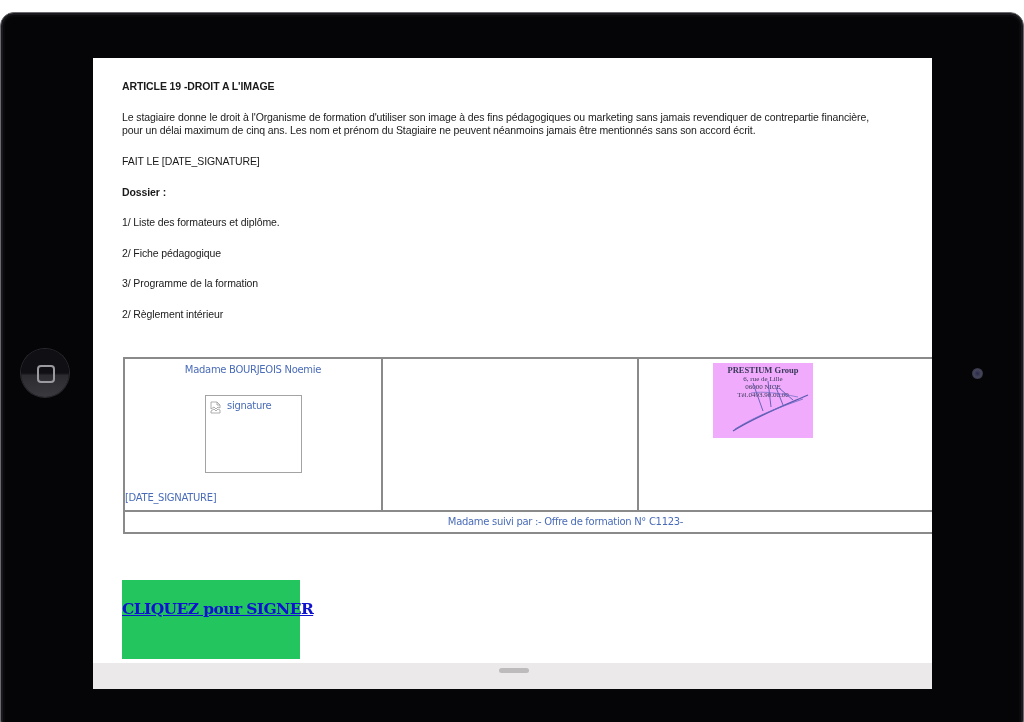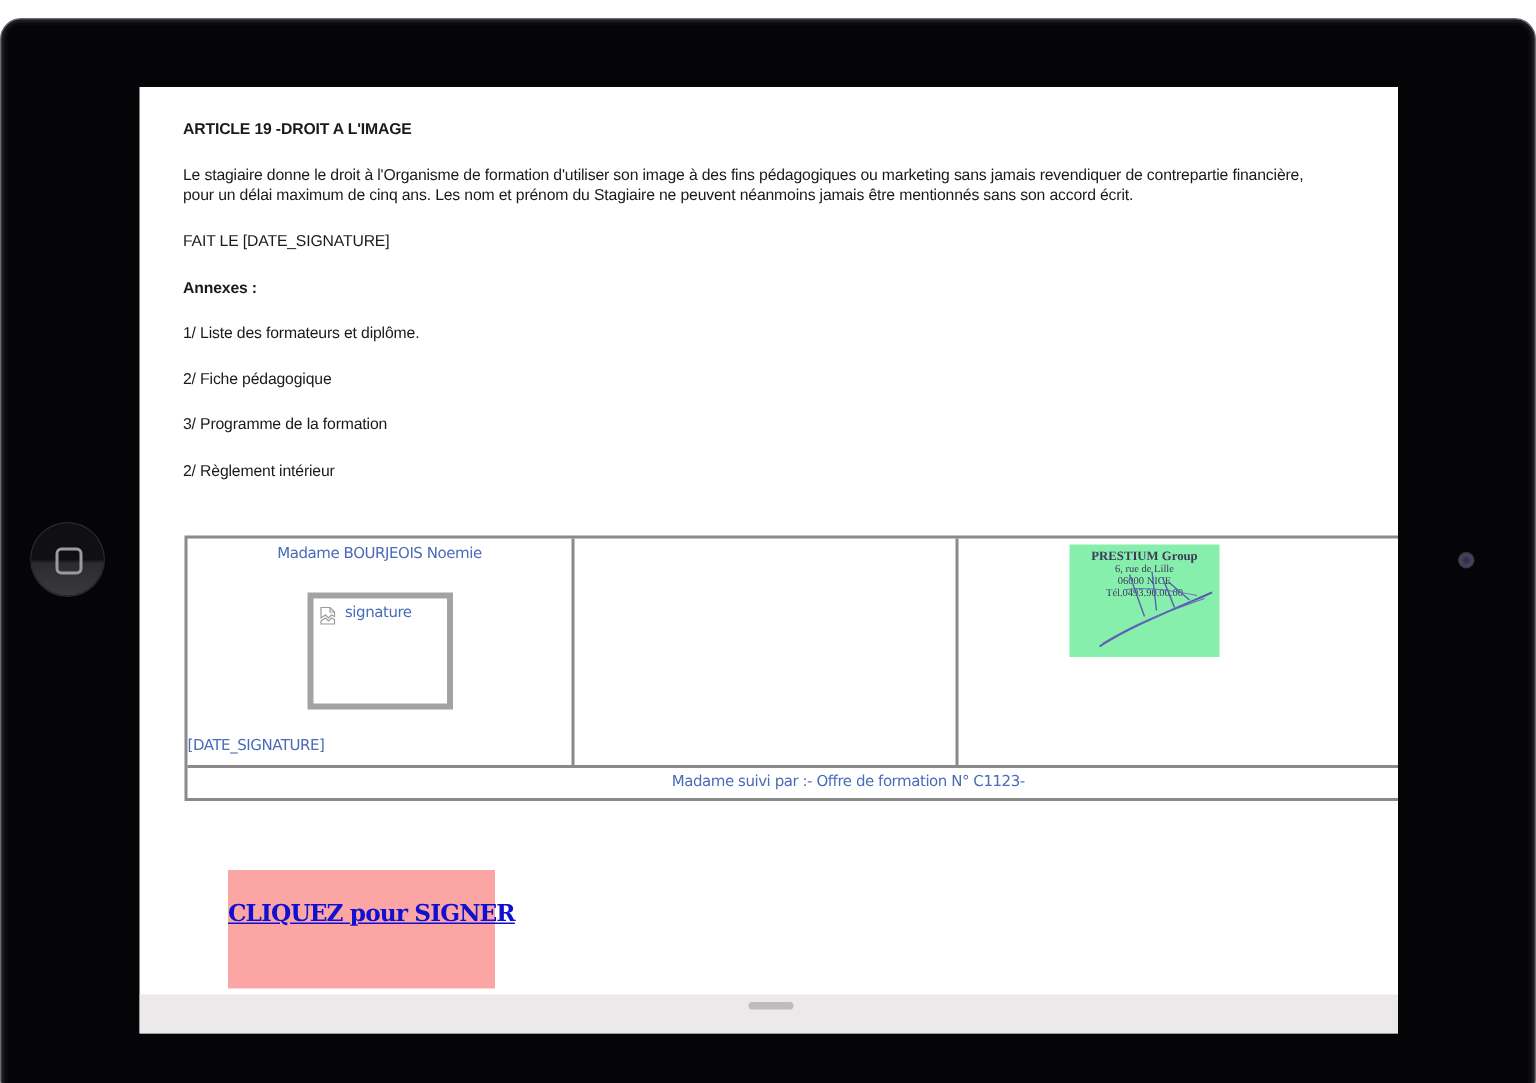--- a/index.html
+++ b/index.html
@@ -89,62 +89,61 @@
     }
     .signer-name {
       position: absolute;
       left: 0; right: 0; top: 5px;
       text-align: center;
     }
     .sig-image-box {
       position: absolute;
       left: 80px; top: 36px;
       width: 97px; height: 78px;
-      border: 4px solid #a3a3a3;
+      border: 1px solid #a3a3a3;
       box-sizing: border-box;
     }
     .broken-img-icon {
       position: absolute;
       left: 4px; top: 5px;
       width: 11px; height: 13px;
     }
     .sig-alt {
       position: absolute;
       left: 21px; top: 4px;
     }
     .sig-date {
       position: absolute;
       left: 0; right: 0; top: 133px;
       text-align: left;
     }
     .stamp {
       position: absolute;
       left: 74px; top: 4px;
       width: 100px; height: 75px;
-      background: #86efac;
+      background: #f0abfc;
     }
     .stamp-text {
       position: absolute;
       left: 0; right: 0;
       text-align: center;
       font-family: "Liberation Serif", serif;
       color: #3a3a5a;
     }
     .footer-row {
       position: absolute;
       left: 0; right: 0; top: 153px; bottom: 0;
       text-align: center;
       line-height: 20px;
     }
     .sign-btn {
       position: absolute;
       left: 29px; top: 522px;
       width: 178px; height: 79px;
-      background: #fca5a5;
-      margin-left: 30px;
+      background: #22c55e;
     }
     .sign-btn a {
       position: absolute;
       left: 0; top: 19px;
       font-family: "DejaVu Serif", serif;
       font-weight: bold;
       font-size: 15.5px;
       color: #1010d0;
       text-decoration: underline;
       letter-spacing: -0.6px;
@@ -172,21 +171,21 @@
     <div class="square"></div>
   </div>
   <div class="camera"></div>
 
   <div class="screen">
     <div class="doc">
       <p class="bold" style="top:22px;">ARTICLE 19 -DROIT A L'IMAGE</p>
       <p style="top:53px;">Le stagiaire donne le droit à l'Organisme de formation d'utiliser son image à des fins pédagogiques ou marketing sans jamais revendiquer de contrepartie financière,</p>
       <p style="top:66px;">pour un délai maximum de cinq ans. Les nom et prénom du Stagiaire ne peuvent néanmoins jamais être mentionnés sans son accord écrit.</p>
       <p style="top:97px;">FAIT LE [DATE_SIGNATURE]</p>
-      <p class="bold" style="top:128px;">Annexes :</p>
+      <p class="bold" style="top:128px;">Dossier :</p>
       <p style="top:158px;">1/ Liste des formateurs et diplôme.</p>
       <p style="top:189px;">2/ Fiche pédagogique</p>
       <p style="top:219px;">3/ Programme de la formation</p>
       <p style="top:250px;">2/ Règlement intérieur</p>
 
       <div class="sig-table">
         <div class="sig-row">
           <div class="sig-cell cell-1">
             <div class="signer-name blue-text">Madame BOURJEOIS Noemie</div>
             <div class="sig-image-box">

